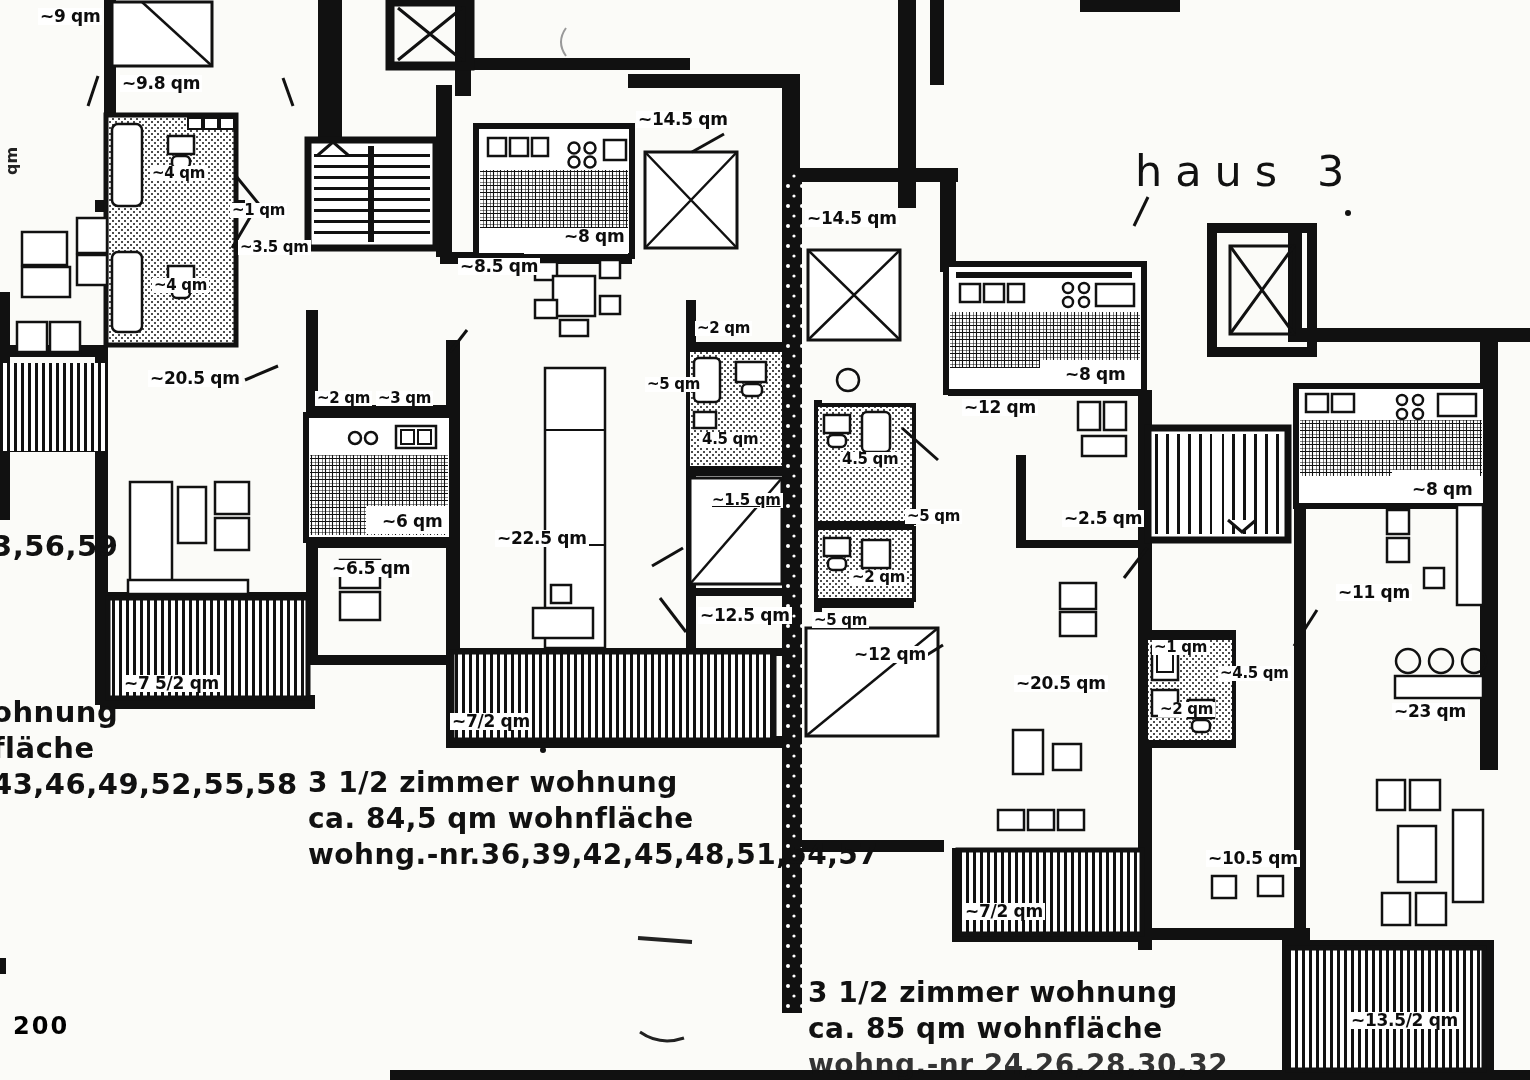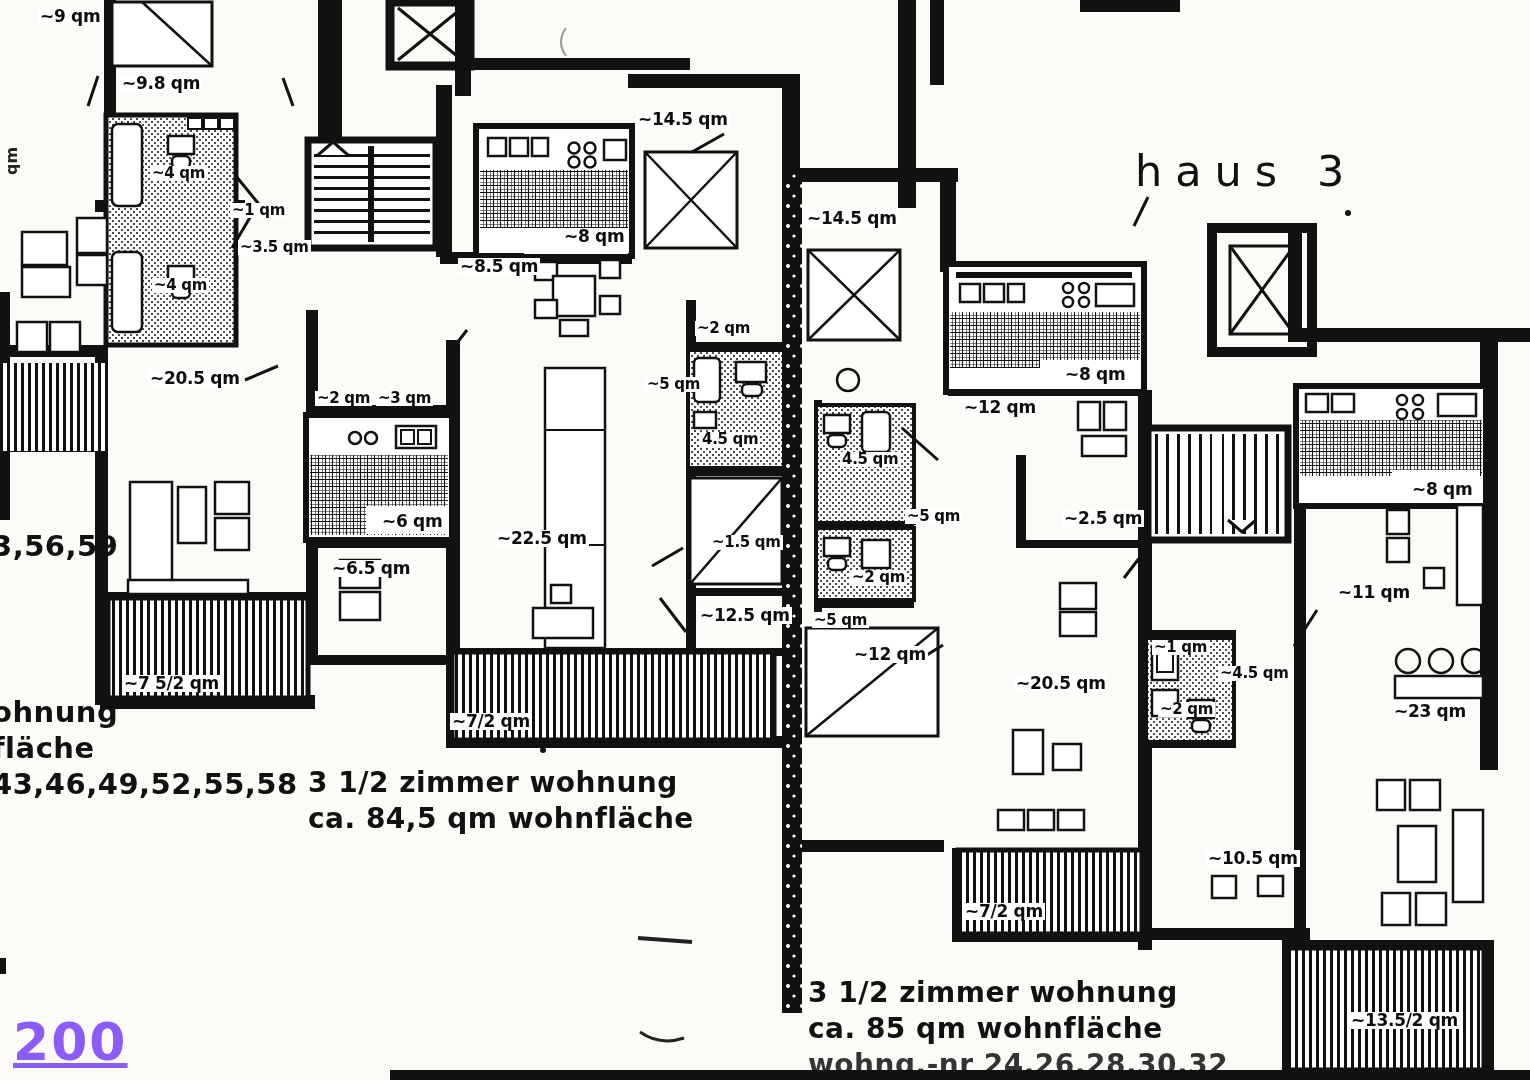--- a/index.html
+++ b/index.html
@@ -6,21 +6,21 @@
   #page{position:relative;width:1530px;height:1080px;background:#fbfbf8;overflow:hidden;
         font-family:"DejaVu Sans",sans-serif;color:#0d0d0d;}
   #plan-svg{position:absolute;left:0;top:0;z-index:1;}
   .lbl{position:absolute;z-index:3;font-weight:700;font-size:17px;line-height:1.02;
        white-space:nowrap;background:#fff;padding:0 2px;letter-spacing:-.3px;color:#0d0d0d;}
   .sm{font-size:15px;text-align:center;}
   .tb{position:absolute;z-index:3;font-weight:700;font-size:28px;white-space:nowrap;
       letter-spacing:.5px;color:#111;}
   .tb div{line-height:36px;}
   #house-title{position:absolute;z-index:3;font-size:43px;font-weight:500;letter-spacing:13px;color:#111;}
-  #scale-note{position:absolute;z-index:3;font-size:52px;font-weight:600;letter-spacing:2px;color:#8b5cf6;text-decoration:underline;}
+  #scale-note{position:absolute;z-index:3;font-size:24px;font-weight:600;letter-spacing:2px;color:#000000;}
   #left-block{font-size:29px;}
   #edge-partial{position:absolute;z-index:3;font-size:16px;font-weight:700;
       transform:rotate(-90deg);transform-origin:left top;color:#222;}
   #bottom-block .cut{opacity:.85;filter:blur(.4px);}
 </style>
 </head>
 <body>
 
 <div id="page">
 
@@ -330,21 +330,21 @@
 <div class="lbl sm" style="left:376px;top:391px;">~3 qm</div>
 <div class="lbl" style="left:380px;top:513px;">~6 qm</div>
 <div class="lbl" style="left:330px;top:560px;">~6.5 qm</div>
 <div class="lbl" style="left:122px;top:675px;">~7 5/2 qm</div>
 <div class="lbl" style="left:636px;top:111px;">~14.5 qm</div>
 <div class="lbl" style="left:562px;top:228px;">~8 qm</div>
 <div class="lbl" style="left:458px;top:258px;">~8.5 qm</div>
 <div class="lbl sm" style="left:695px;top:321px;">~2 qm</div>
 <div class="lbl sm" style="left:645px;top:377px;">~5 qm</div>
 <div class="lbl sm" style="left:700px;top:432px;">4.5 qm</div>
-<div class="lbl sm" style="left:710px;top:535px;">~1.5 qm</div>
+<div class="lbl sm" style="left:710px;top:493px;text-decoration:underline;">~1.5 qm</div>
 <div class="lbl" style="left:495px;top:530px;">~22.5 qm</div>
 <div class="lbl" style="left:698px;top:589px;margin-top:18px;">~12.5 qm</div>
 <div class="lbl" style="left:450px;top:713px;">~7/2 qm</div>
 <div class="lbl" style="left:805px;top:210px;">~14.5 qm</div>
 <div class="lbl sm" style="left:840px;top:452px;">4.5 qm</div>
 <div class="lbl sm" style="left:905px;top:509px;">~5 qm</div>
 <div class="lbl sm" style="left:850px;top:570px;">~2 qm</div>
 <div class="lbl sm" style="left:812px;top:613px;">~5 qm</div>
 <div class="lbl" style="left:852px;top:646px;">~12 qm</div>
 <div class="lbl" style="left:962px;top:399px;">~12 qm</div>
@@ -364,20 +364,21 @@
 <div class="tb" id="left-block" style="left:-8px;top:528px;">
   <div>3,56,59</div>
   <div style="margin-top:130px;">ohnung</div>
   <div>fläche</div>
   <div>43,46,49,52,55,58</div>
 </div>
 
 <div class="tb" id="middle-block" style="left:308px;top:765px;">
   <div>3 1/2 zimmer wohnung</div>
   <div>ca. 84,5 qm wohnfläche</div>
+  <div>wohng.-nr.36,39,42,45,48,51,54,57</div>
 </div>
 
 <div class="tb" id="bottom-block" style="left:808px;top:975px;">
   <div>3 1/2 zimmer wohnung</div>
   <div>ca. 85 qm wohnfläche</div>
   <div class="cut">wohng.-nr 24,26,28,30,32</div>
 </div>
 
 </div>
 

